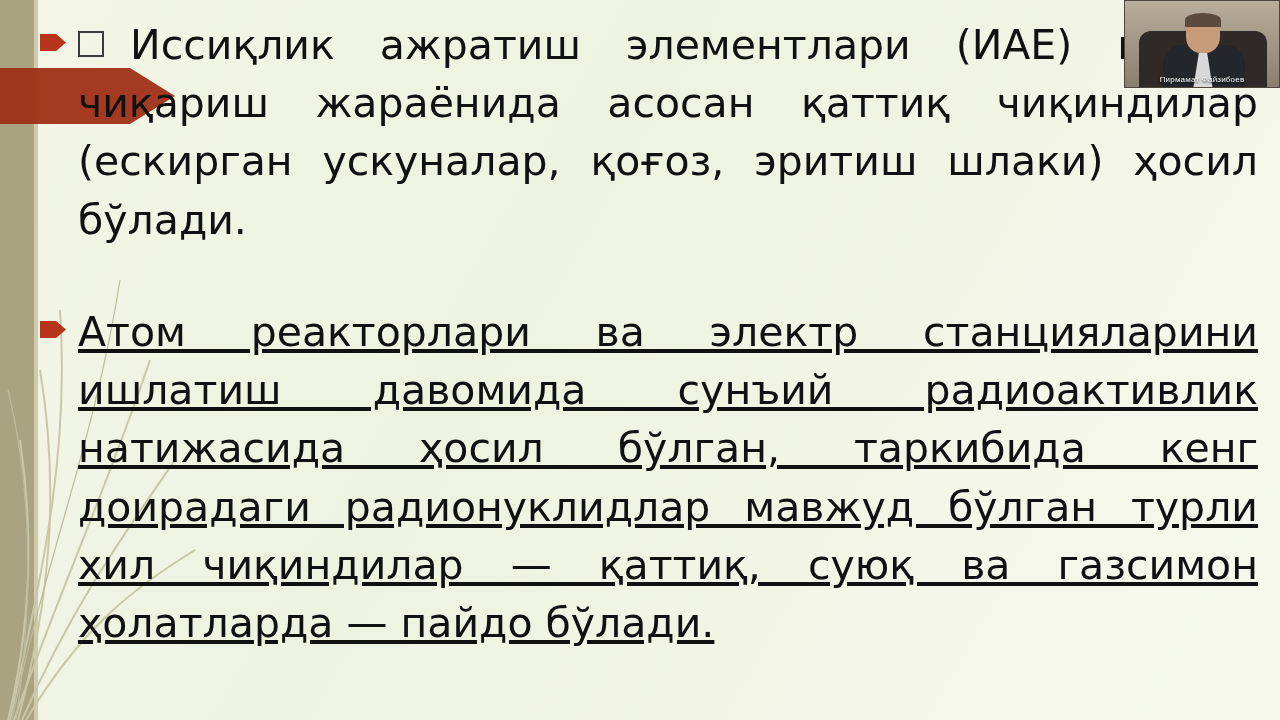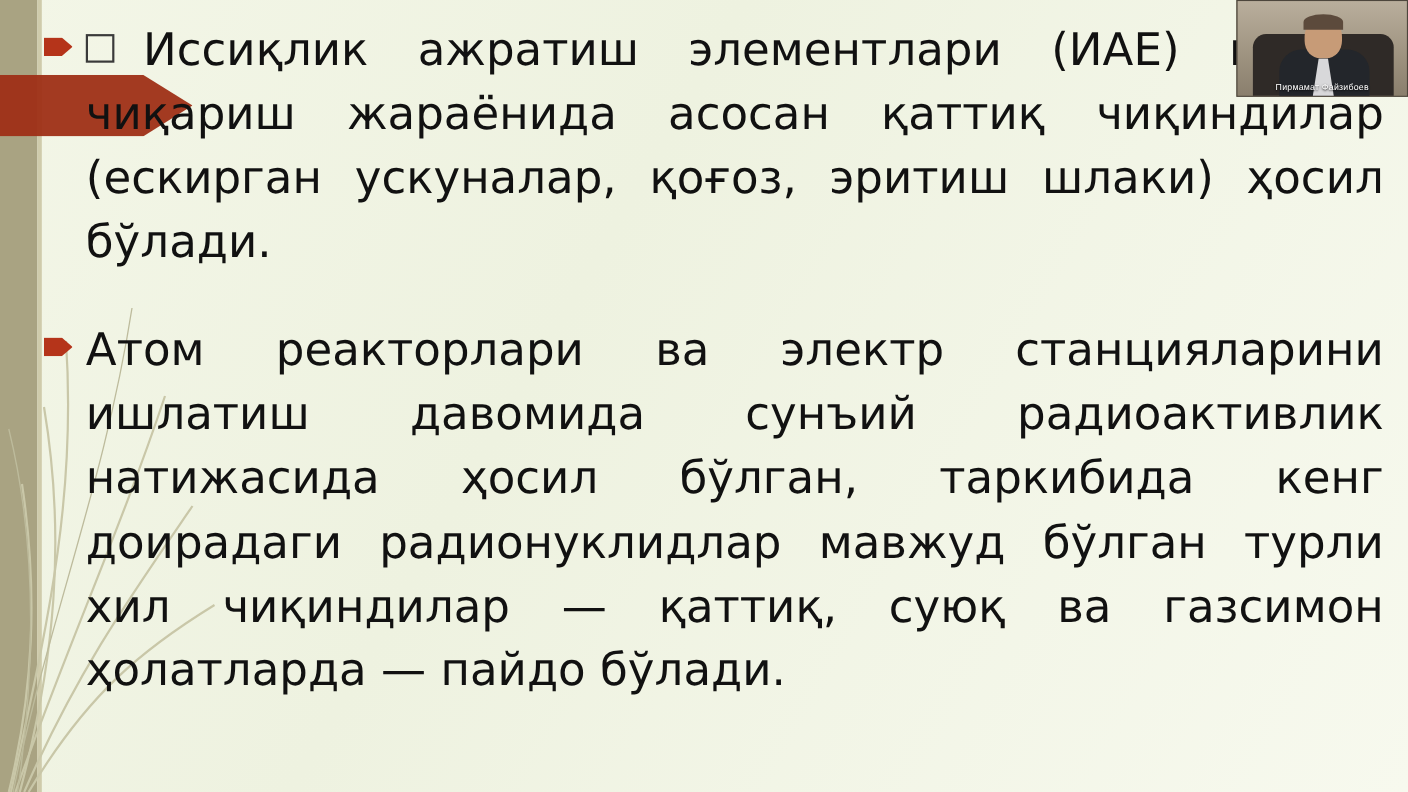--- a/index.html
+++ b/index.html
@@ -96,21 +96,22 @@
   }
   .box-glyph {
     display: inline-block;
     width: 22px;
     height: 22px;
     border: 2px solid #3a3a3a;
     margin-right: 26px;
     vertical-align: 2px;
   }
   .para.second {
-    margin-top: 40px;
+    margin-top: 54px;
+    text-decoration: underline;
   }
   
   .webcam {
     position: absolute;
     right: 0;
     top: 0;
     width: 156px;
     height: 88px;
     background: #7b6f5f;
     overflow: hidden;

